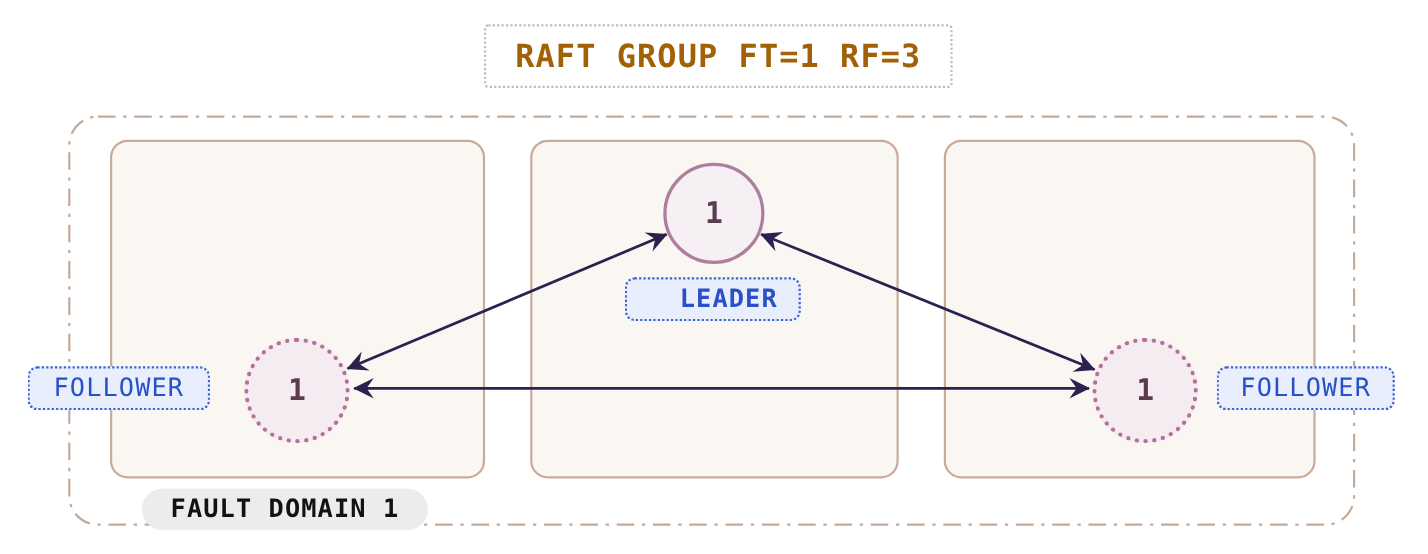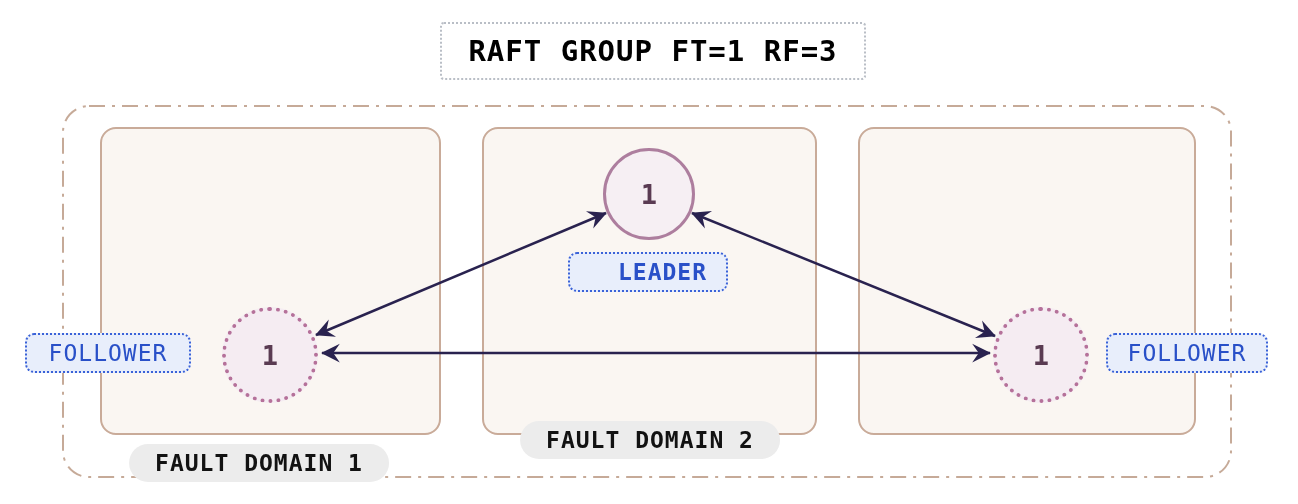--- a/index.html
+++ b/index.html
@@ -7,21 +7,21 @@
     position:relative; width:1298px; height:504px;
     background:#ffffff; overflow:hidden;
     font-family:"DejaVu Sans Mono","Liberation Mono",monospace;
   }
   .layer { position:absolute; left:0; top:0; width:1298px; height:504px; pointer-events:none; }
 
   .title-box {
     position:absolute; left:440px; top:22px; width:426px; height:58px;
     border:2px dotted #b9bec6; border-radius:4px; background:#ffffff;
     display:flex; align-items:center; justify-content:center;
-    font-weight:bold; font-size:29px; color:#000000; letter-spacing:1px;
+    font-weight:bold; font-size:29px; color:#a16207; letter-spacing:1px;
     box-sizing:border-box; white-space:nowrap;
   }
 
   .domain-box {
     position:absolute; top:127px; height:308px;
     background:#faf6f2; border:2px solid #c9ab99; border-radius:16px;
     box-sizing:border-box;
   }
   .fd1 { left:100px; width:341px; }
   .fd2 { left:482px; width:335px; }
@@ -90,17 +90,16 @@
 
   <div class="node leader-node">1</div>
   <div class="node follower-node fn1">1</div>
   <div class="node follower-node fn3">1</div>
 
   <div class="role-label leader-label">LEADER</div>
   <div class="role-label follower-label-left">FOLLOWER</div>
   <div class="role-label follower-label-right">FOLLOWER</div>
 
   <div class="pill pill1">FAULT DOMAIN 1</div>
-  <div class="pill pill2">FAULT DOMAIN 2</div>
 
   <div class="title-box">RAFT GROUP FT=1 RF=3</div>
 
 </div>
 
 </body></html>

